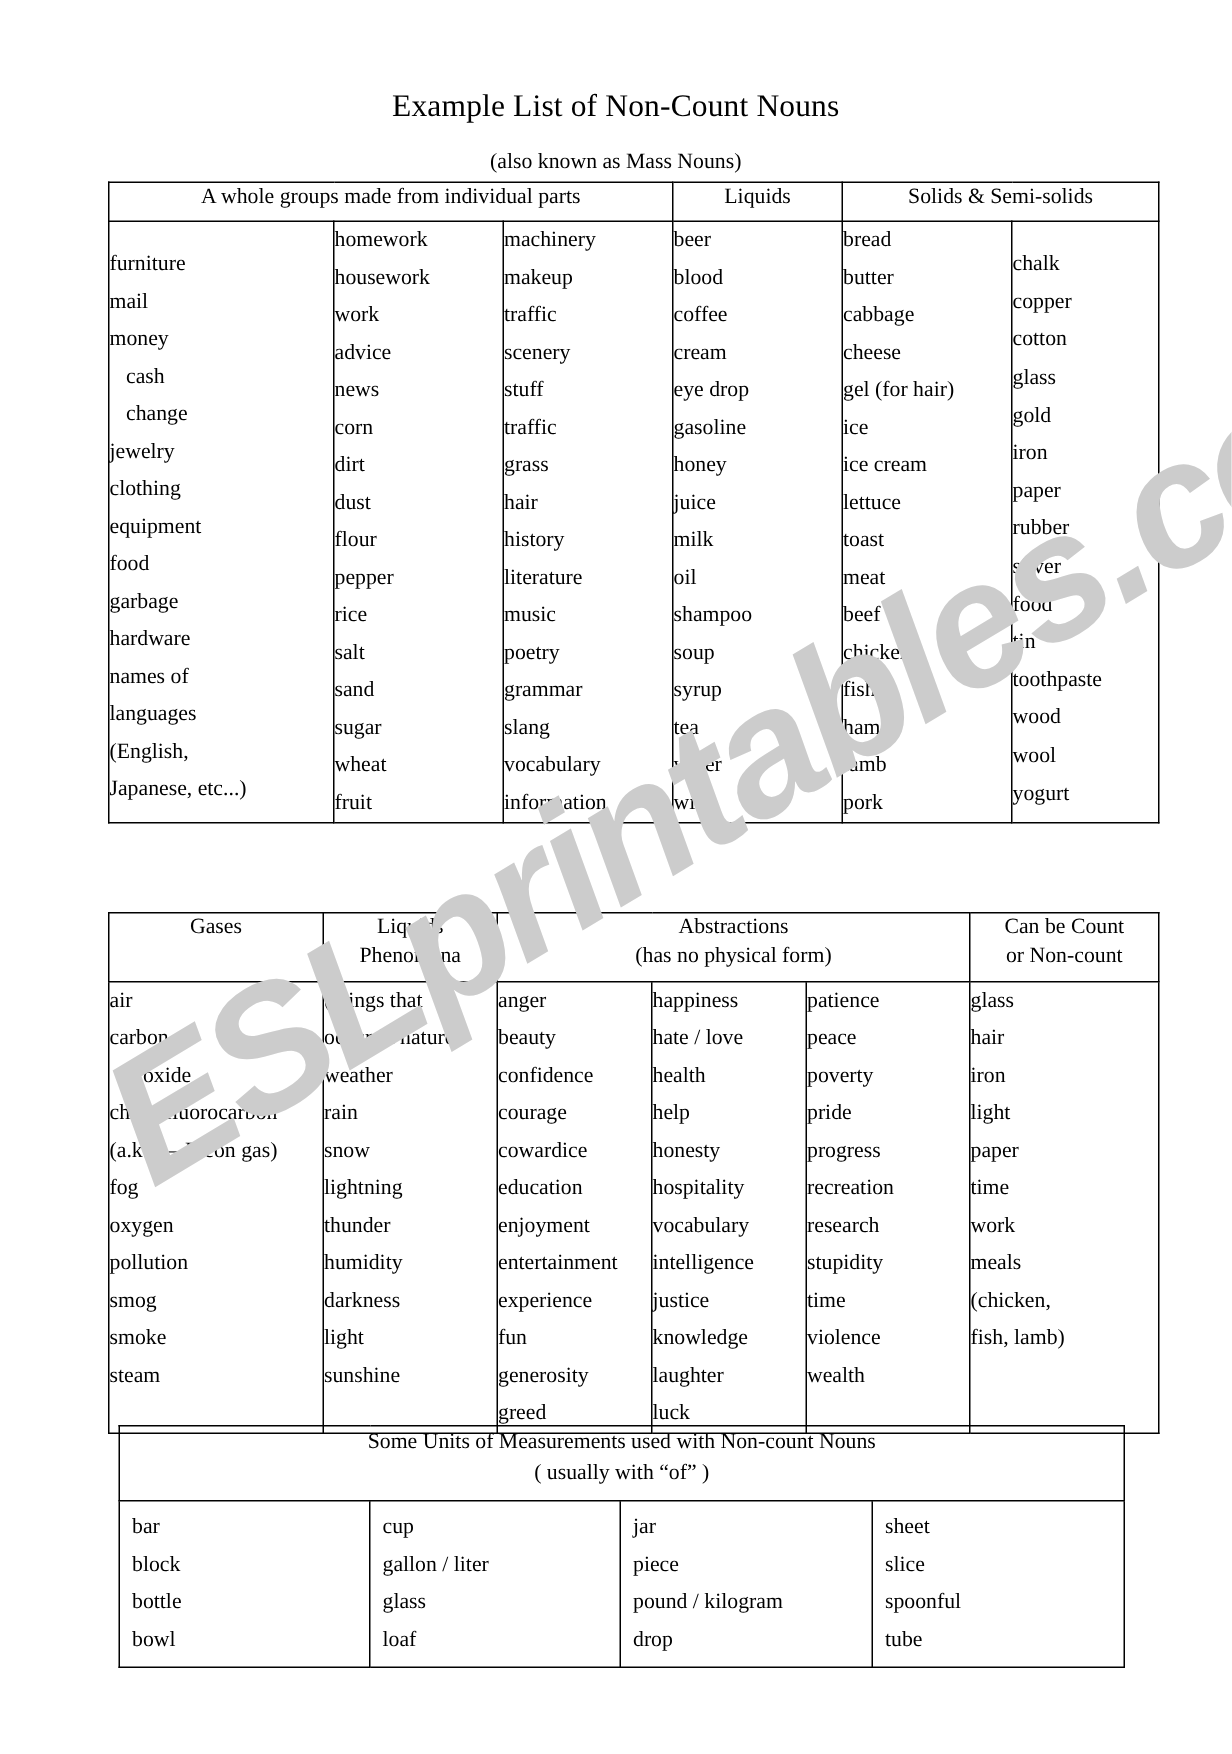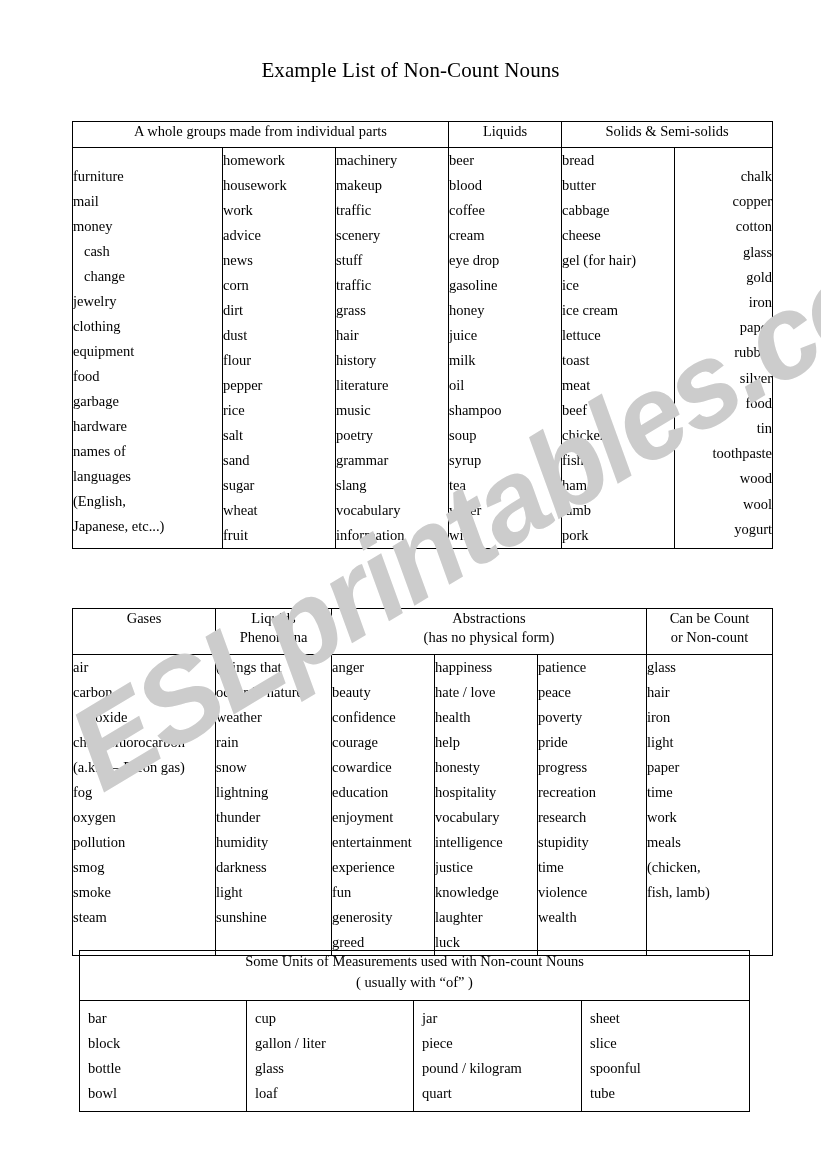--- a/index.html
+++ b/index.html
@@ -105,21 +105,21 @@
     line-height: 25px;
     white-space: nowrap;
     font-size: 14.5px;
   }
   td.listcell li.indent { padding-left: 11px; }
 
   
   #tbl1 { left: 72px; top: 121px; width: 700px; }
   #tbl1 td.listcell li { line-height: 25px; }
   #tbl1 td.c1 { padding-top: 16px; }
-  #tbl1 td.c6 { padding-top: 16px; text-align: right; }
+  #tbl1 td.c6 { padding-top: 16px; }
   #tbl1 td.c6 li { line-height: 25.2px; }
 
   
   #tbl2 { left: 72px; top: 608px; width: 700px; }
   #tbl2 th.hdr { height: 46px; }
   #tbl2 td.listcell li { line-height: 25px; }
 
   
   #tbl3 { left: 79px; top: 950px; width: 670px; }
   #tbl3 th.hdr {
@@ -132,20 +132,21 @@
 </head>
 <body>
 
 <div id="watermark">
   <div class="wm-text" style="color: rgb(204, 204, 204);">ESLprintables.com</div>
 </div>
 
 <div id="page">
 
   <div class="doc-title">Example List of Non-Count Nouns</div>
+  <div class="doc-subtitle">(also known as Mass Nouns)</div>
 
   <table class="nc" id="tbl1">
     <colgroup>
       <col style="width:150px">
         <col style="width:113px">
         <col style="width:113px">
       <col style="width:113px">
         <col style="width:113px">
         <col style="width:98px">
     </colgroup>
@@ -436,21 +437,21 @@
               <li>gallon / liter</li>
               <li>glass</li>
               <li>loaf</li>
             </ul>
         </td>
         <td class="listcell">
           <ul>
               <li>jar</li>
               <li>piece</li>
               <li>pound / kilogram</li>
-              <li>quart</li>
+              <li>drop</li>
             </ul>
         </td>
         <td class="listcell">
           <ul>
               <li>sheet</li>
               <li>slice</li>
               <li>spoonful</li>
               <li>tube</li>
             </ul>
         </td>

